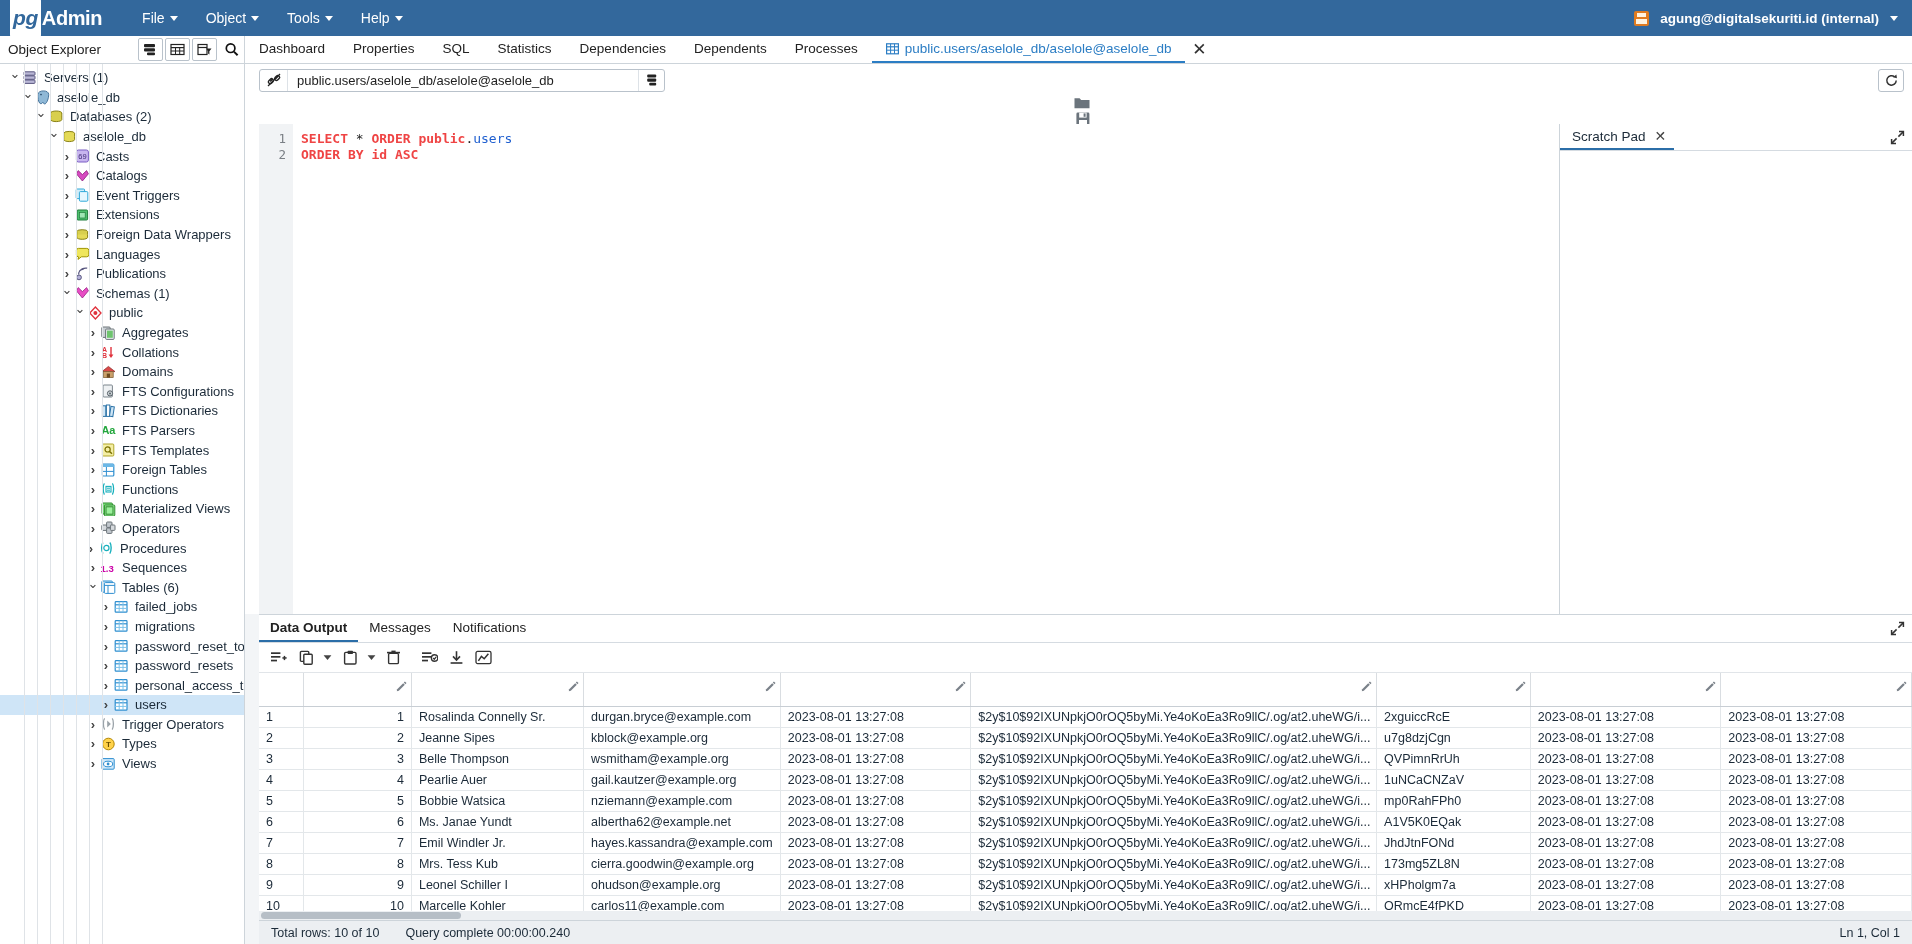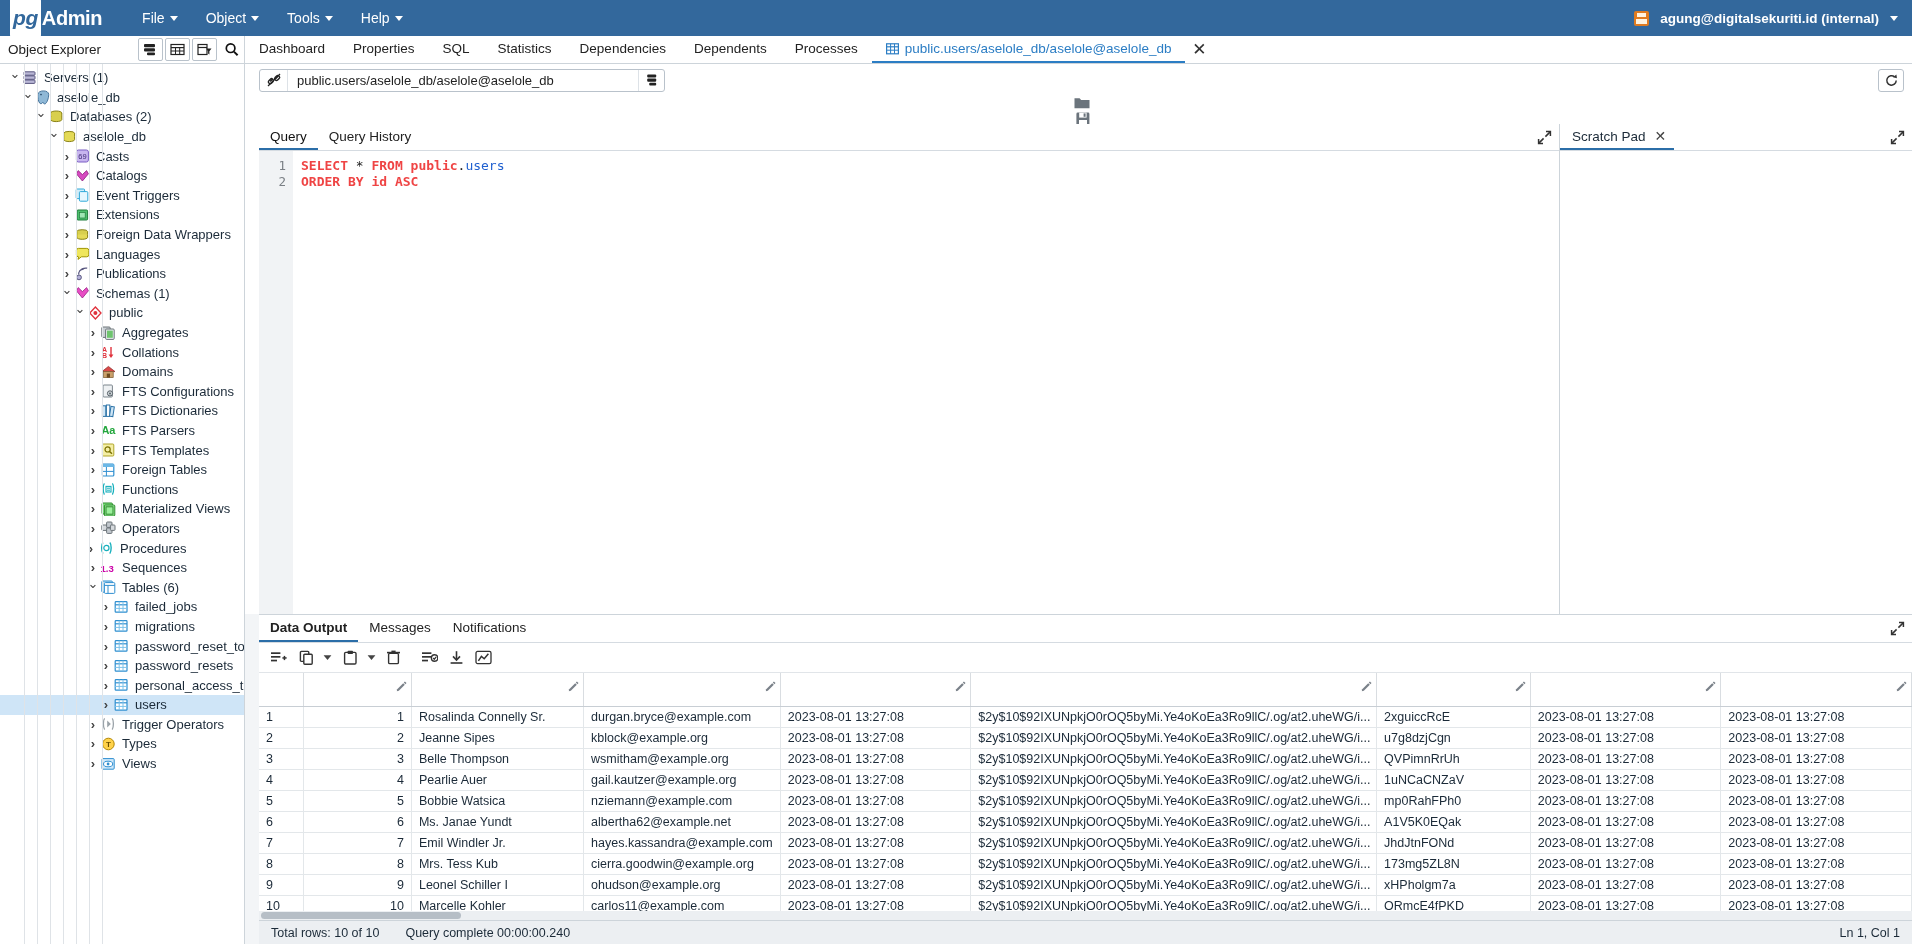--- a/index.html
+++ b/index.html
@@ -805,42 +805,26 @@
       <div class="tb">
         <svg width="17" height="17" viewBox="0 0 17 17">
             <circle cx="8.5" cy="8.5" r="7.4" fill="none" stroke="#1b2128" stroke-width="1.6"></circle>
             <text x="8.5" y="12.4" font-size="10.5" font-family="Liberation Sans, sans-serif" font-weight="bold" text-anchor="middle" fill="#1b2128">?</text>
           </svg>
       </div>
     </div>
 
     <div class="editor-pane">
       <div class="qpanel">
-        <div class="ptabs">
-          <div class="ptab active">
-              <span>Query</span>
-            </div>
-          <div class="ptab">
-              <span>Query History</span>
-            </div>
-          <div class="expand">
-            <svg width="15" height="15" viewBox="0 0 15 15">
-                <polyline points="9,1.6 13.4,1.6 13.4,6" fill="none" stroke="#333" stroke-width="1.5"></polyline>
-                <line x1="13.4" y1="1.6" x2="8.4" y2="6.6" stroke="#333" stroke-width="1.5"></line>
-                <polyline points="6,13.4 1.6,13.4 1.6,9" fill="none" stroke="#333" stroke-width="1.5"></polyline>
-                <line x1="1.6" y1="13.4" x2="6.6" y2="8.4" stroke="#333" stroke-width="1.5"></line>
-              </svg>
-          </div>
-        </div>
         <div class="code">
           <div class="gutter" id="gutter">
               <div>1</div>
               <div>2</div>
             </div>
-          <div class="codearea" id="codearea"><div><span class="k">SELECT</span><span class="op"> </span><span class="op">*</span><span class="op"> </span><span class="k">FROM</span><span class="op"> </span><span class="k">public</span><span class="op">.</span><span class="id2">users</span></div><div><span class="k">ORDER BY id ASC</span></div></div>
+          <div class="codearea" id="codearea"><div><span class="k">SELECT</span><span class="op"> </span><span class="op">*</span><span class="op"> </span><span class="k">ORDER</span><span class="op"> </span><span class="k">public</span><span class="op">.</span><span class="id2">users</span></div><div><span class="k">ORDER BY id ASC</span></div></div>
         </div>
       </div>
       <div class="scratch">
         <div class="stabs">
           <div class="stab">
             <span>Scratch Pad</span>
             <span class="sx">✕</span>
           </div>
           <div class="expand">
             <svg width="15" height="15" viewBox="0 0 15 15">

